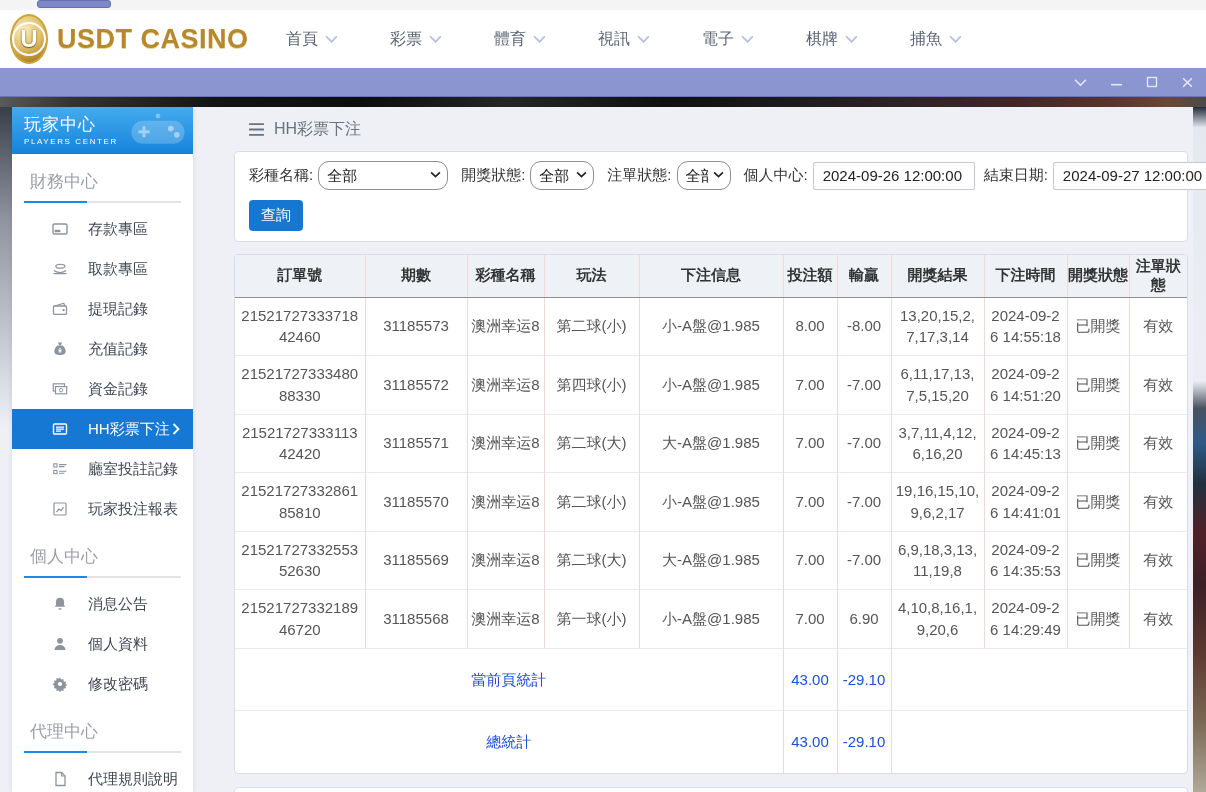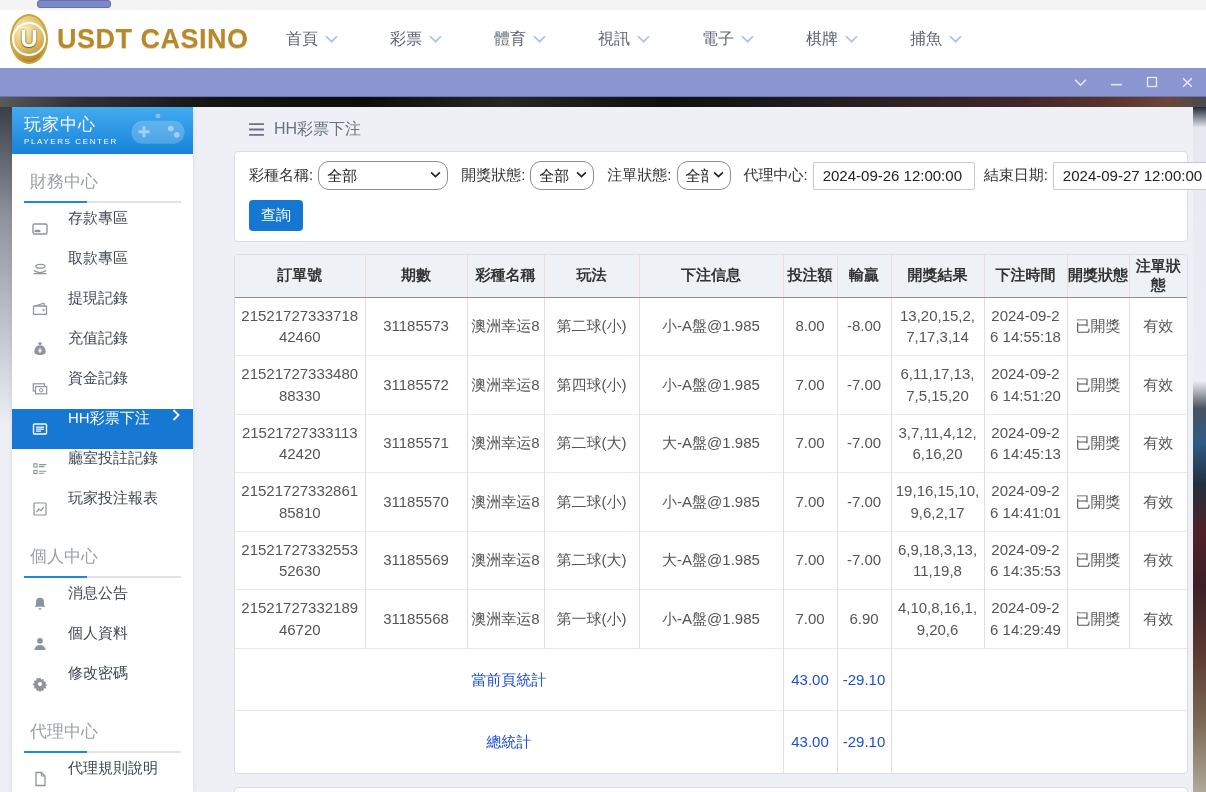--- a/index.html
+++ b/index.html
@@ -48,21 +48,21 @@
   .sidebar { position:absolute; left:12px; top:0; width:181px; height:685px; background:#fff;
     box-shadow:0 0 5px rgba(40,50,90,.12); }
   .sb-header { height:47px; background:linear-gradient(180deg,#44abee,#1583db);
     color:#fff; padding:6px 12px 0 12px; position:relative; overflow:hidden; }
   .sb-title { font-size:17px; letter-spacing:1px; }
   .sb-subtitle { font-size:8px; letter-spacing:1.6px; margin-top:1px; }
   .sb-gamepad { position:absolute; right:6px; top:4px; opacity:.85; }
   .sb-sec-title { font-size:17px; color:#9a9fa6; padding:16px 0 8px 18px; }
   .sb-divider { height:2px; background:#e3e3e3; margin:0 12px 6px 12px; position:relative; }
   .sb-divider .blue { position:absolute; left:0; top:0; height:2px; width:40%; background:#1e88e5; }
-  .sb-item { height:40px; display:flex; padding-left:20px;
+  .sb-item { height:40px; display:flex; align-items:center; padding-left:40px;
     color:#3f4753; font-size:15px; cursor:pointer; position:relative; }
   .sb-ic { width:17px; display:flex; align-items:center; color:#8d949e; margin-right:19px; }
   .sb-item.active { background:#1678d3; color:#fff; }
   .sb-item.active .sb-ic { color:#fff; }
   .sb-arrow { position:absolute; right:13px; color:#fff; display:flex; }
 
   
   .content { position:absolute; left:234px; top:0; width:954px; }
   .page-header { height:44px; display:flex; align-items:center; gap:9px; padding-left:14px;
     color:#69727e; font-size:16px; }
@@ -395,21 +395,21 @@
             </span>
           <label class="gap">注單狀態:</label>
           <span class="sel-wrap w52">
               <select id="sel-order"><option>全部</option></select>
               <span class="sel-arrow">
                 <svg viewBox="0 0 10 6" width="11" height="7">
                   <path d="M1 1l4 4 4-4" fill="none" stroke="currentColor" stroke-width="1.5"></path>
                 </svg>
               </span>
             </span>
-          <label class="gap">代理中心:</label>
+          <label class="gap">個人中心:</label>
           <input class="date-input" value="2024-09-26 12:00:00" style="">
           <label class="gap">結束日期:</label>
           <input class="date-input" value="2024-09-27 12:00:00" style="">
         </div>
         <button class="search-btn">查詢</button>
       </div>
 
       <div class="panel table-panel">
         <table>
           <colgroup id="cols">

